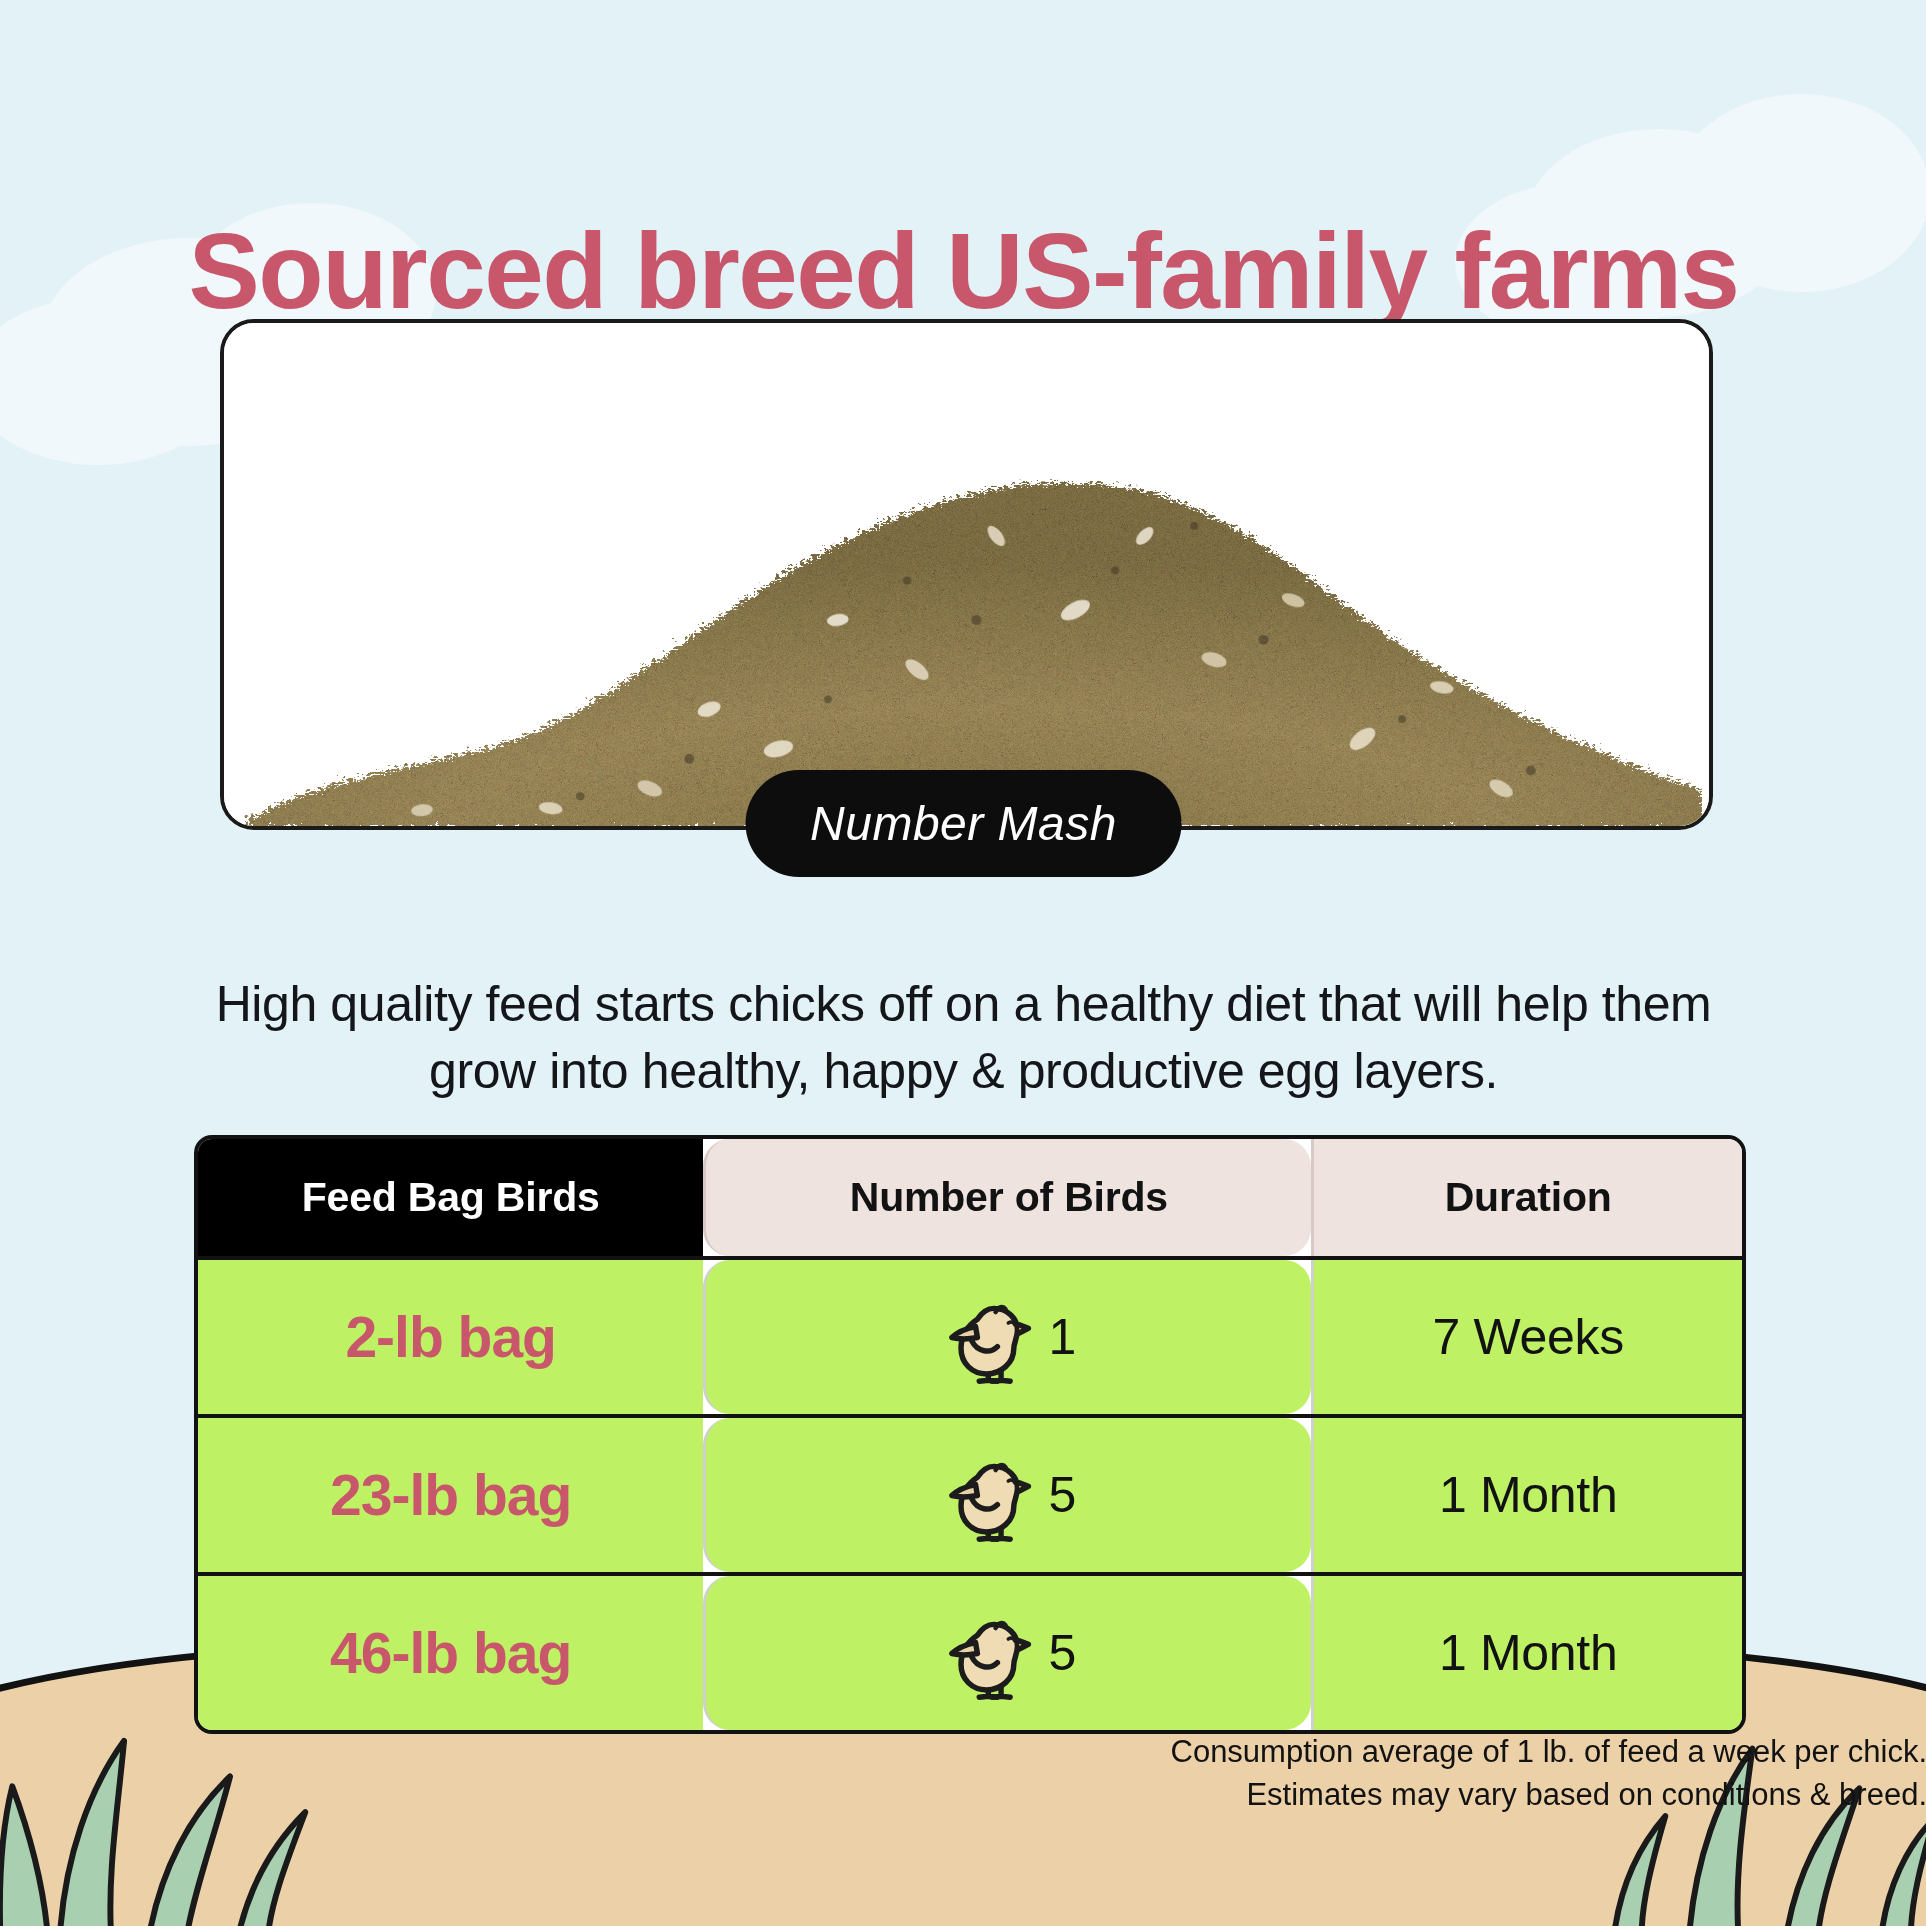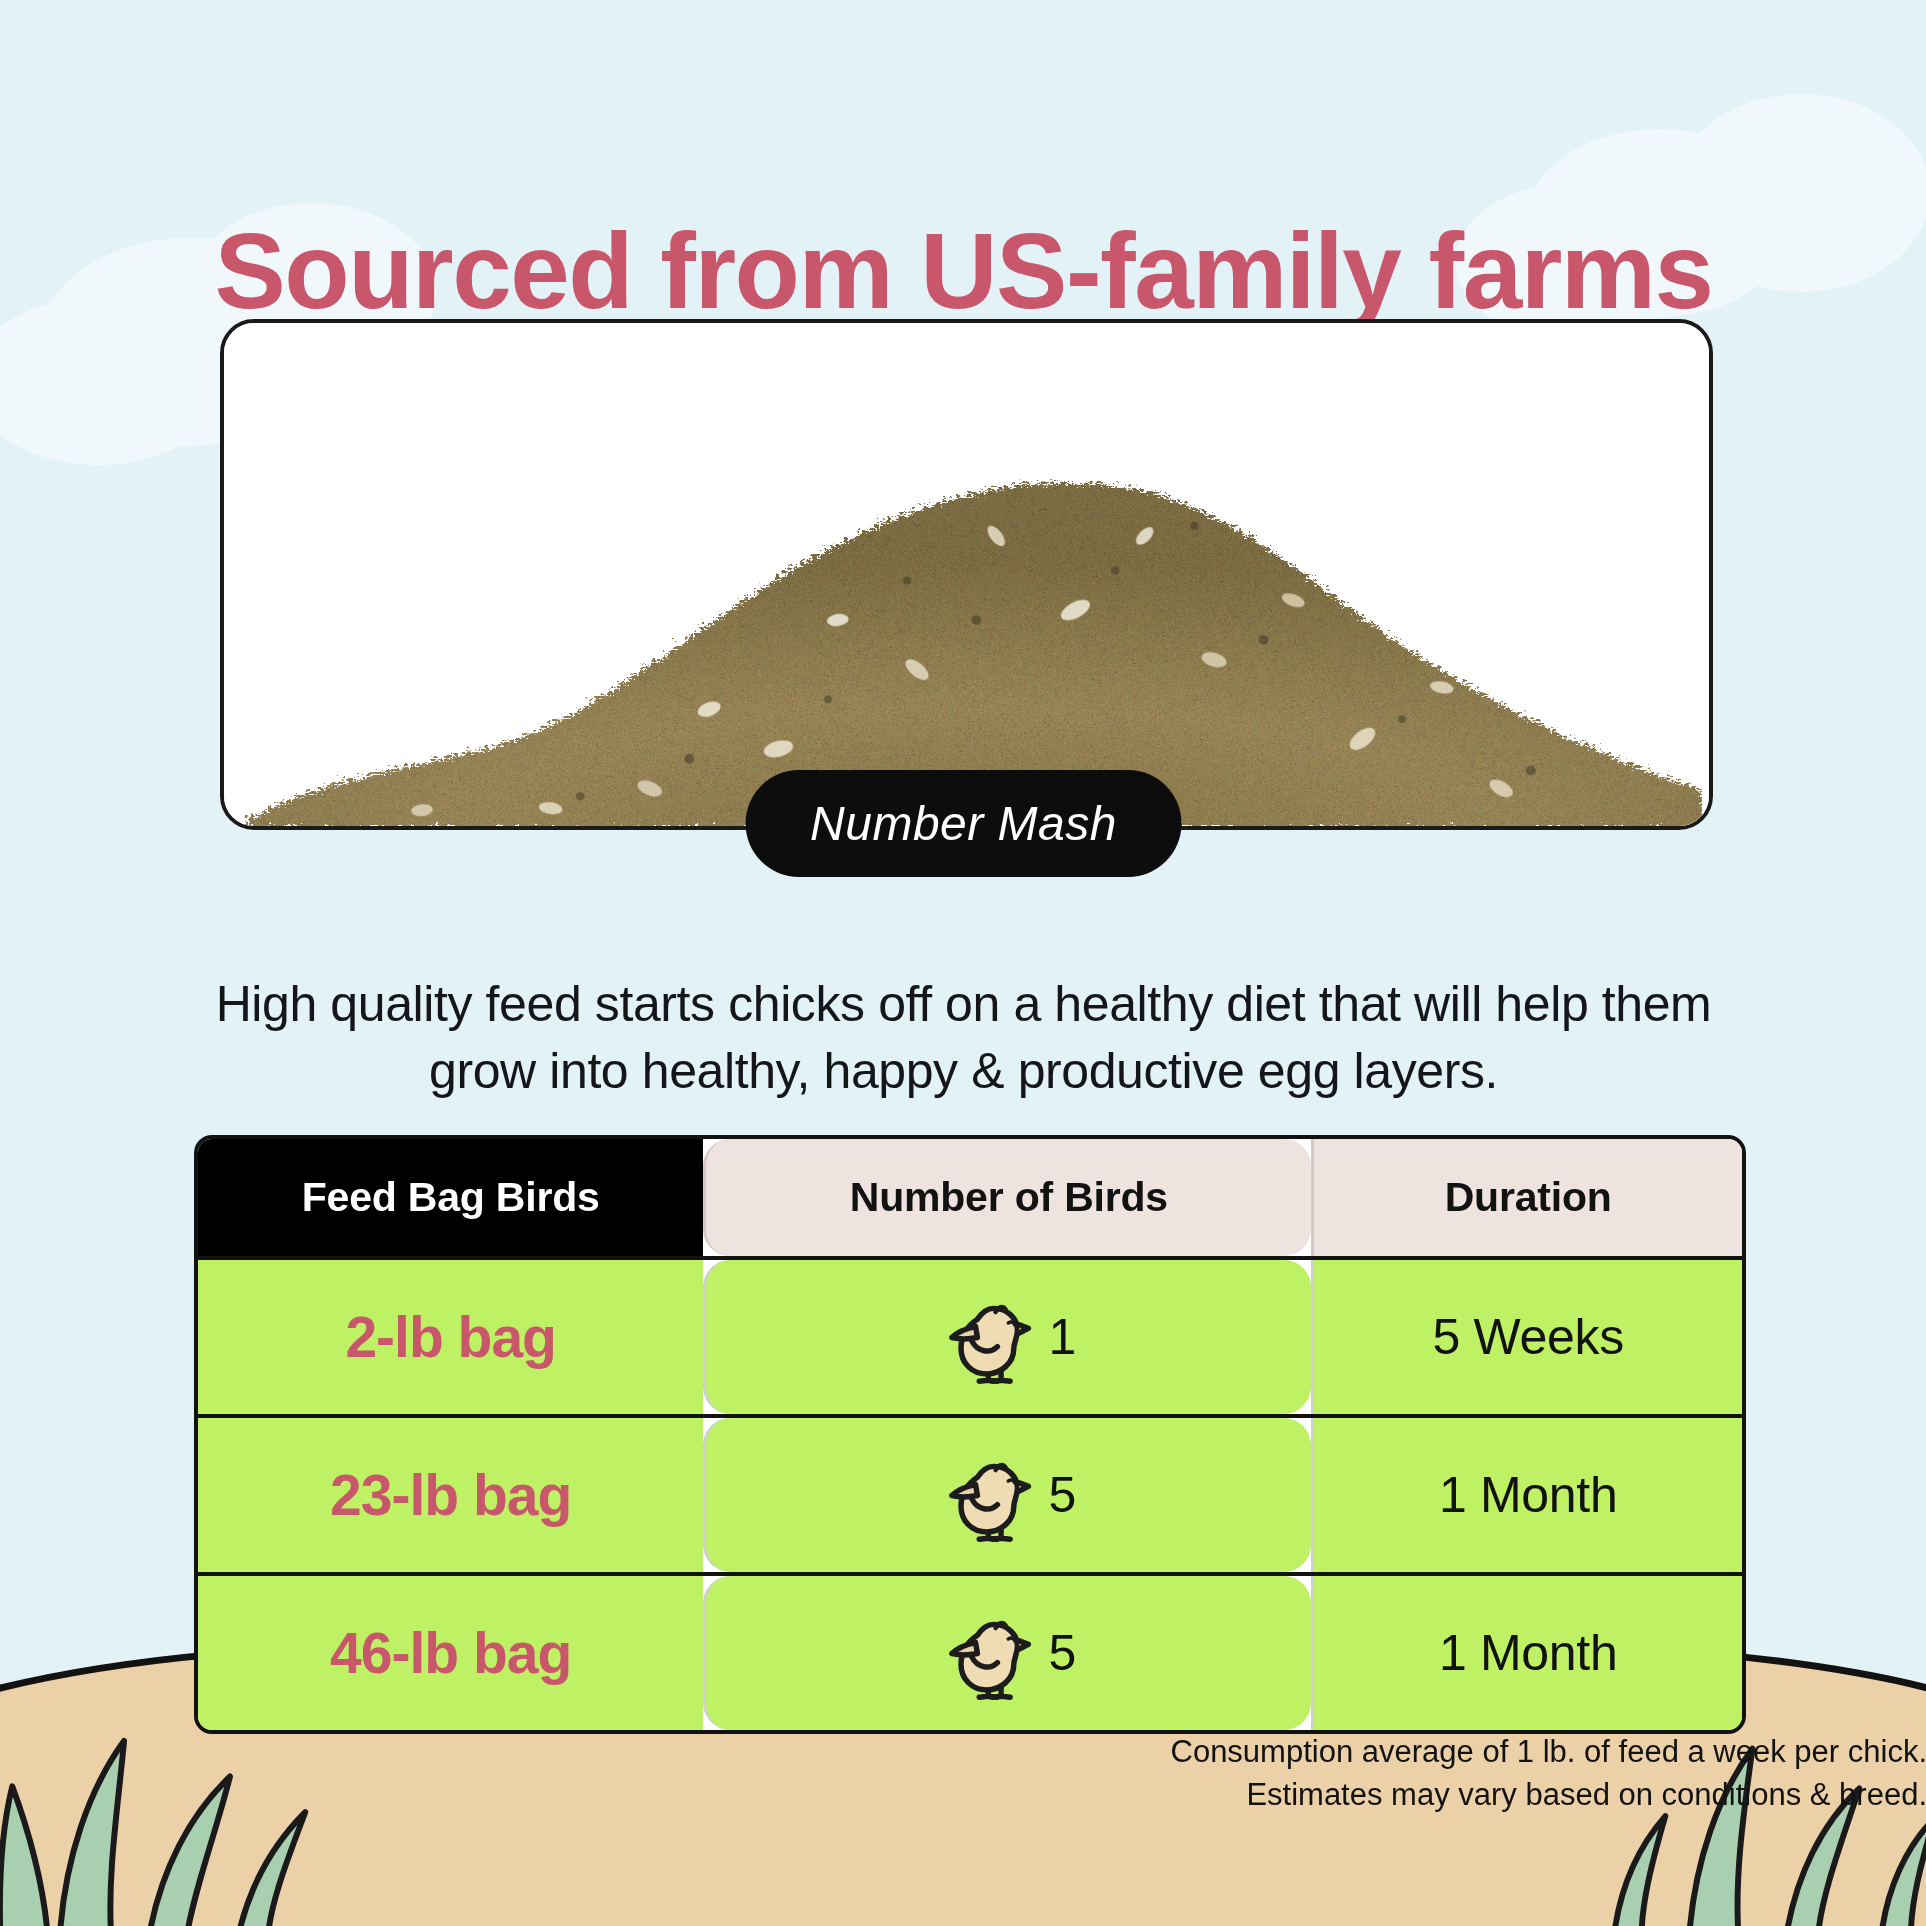--- a/index.html
+++ b/index.html
@@ -138,21 +138,21 @@
         <path d="M210 330 C 222 262, 252 206, 292 168 C 276 230, 256 282, 248 330 Z"></path>
         <path d="M300 330 C 312 276, 336 236, 368 204 C 350 252, 334 292, 330 330 Z"></path>
         <path d="M1766 330 C 1772 252, 1796 186, 1830 140 C 1820 212, 1812 272, 1816 330 Z"></path>
         <path d="M1864 330 C 1874 268, 1900 216, 1938 180 C 1918 240, 1900 288, 1896 330 Z"></path>
         <path d="M1690 330 C 1696 280, 1714 240, 1742 208 C 1728 256, 1718 296, 1718 330 Z"></path>
         <path d="M1960 330 C 1966 280, 1986 238, 2014 210 C 2000 256, 1990 296, 1990 330 Z"></path>
       </g>
     </svg>
   </div>
 
-  <h1 class="title">Sourced from US-family farms</h1>
+  <h1 class="title">Sourced breed US-family farms</h1>
 
   <div class="hero">
     <div class="hero-inner">
       <svg viewBox="0 0 1500 508" preserveAspectRatio="none">
         <defs>
           <radialGradient id="mound" cx="50%" cy="100%" r="78%">
             <stop offset="0%" stop-color="#9a8753"></stop>
             <stop offset="45%" stop-color="#ab9662"></stop>
             <stop offset="100%" stop-color="#8c7b4c"></stop>
           </radialGradient>
@@ -240,21 +240,21 @@
                 <path d="M38 40 C 28 42, 18 46, 12 52 C 20 54, 30 54, 40 52 Z" fill="#e9d2a6"></path>
                 <path d="M34 56 C 40 68, 54 70, 62 62" fill="none" stroke-width="6"></path>
               </g>
               <path d="M74 36 C 77 34, 80 35, 81 38" fill="none" stroke="#1c1c1c" stroke-width="4" stroke-linecap="round"></path>
               <path d="M60 24 C 63 18, 68 17, 71 21" fill="none" stroke="#1c1c1c" stroke-width="5" stroke-linecap="round"></path>
             </svg>
           </span>
           <span class="count">1</span>
         </div>
       </div>
-      <div class="cell c3 dur">5 Weeks</div>
+      <div class="cell c3 dur">7 Weeks</div>
     </div>
 
     <div class="row body-row">
       <div class="cell c1 bag">23-lb bag</div>
       <div class="cell c2">
         <div class="birds">
           <span class="chick">
             <svg viewBox="0 0 100 104">
               <g stroke="#1c1c1c" stroke-width="6" stroke-linejoin="round" stroke-linecap="round">
                 <path d="M52 90 L52 99 M52 99 L42 100 M52 99 L62 100" fill="none"></path>

